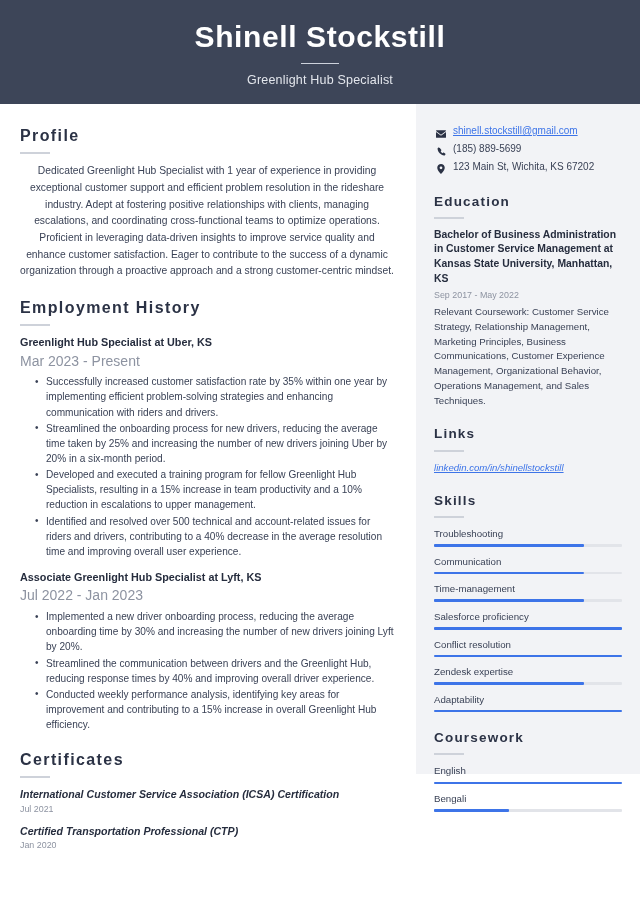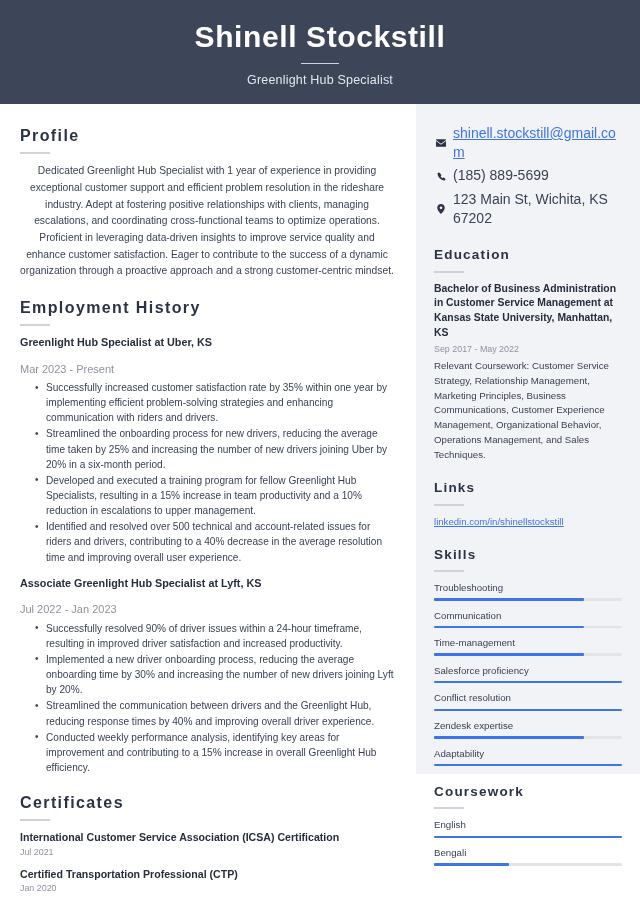--- a/index.html
+++ b/index.html
@@ -109,24 +109,24 @@
   .job { margin-bottom: 11px; }
   .job:last-child { margin-bottom: 0; }
   .job-title {
     font-size: 10.8px;
     font-weight: bold;
     color: #262d3e;
     line-height: 1.35;
     margin: 0;
   }
   .job-date {
-    font-size: 11px;
+    font-size: 14px;
     color: #8d93a1;
     line-height: 1.4;
-    margin: 12px 0 3px 0;
+    margin: 2px 0 3px 0;
   }
   ul.bullets {
     margin: 0;
     padding: 0 0 0 26px;
     list-style: none;
   }
   ul.bullets li {
     position: relative;
     font-size: 10.1px;
     line-height: 1.5;
@@ -143,39 +143,40 @@
   }
 
   
   .cert { margin-bottom: 9px; }
   .cert:last-child { margin-bottom: 0; }
   .cert-name {
     font-size: 10.6px;
     font-weight: bold;
     color: #262d3e;
     line-height: 1.35;
+    font-style: italic;
   }
   .cert-date {
     font-size: 8.9px;
     color: #8d93a1;
     line-height: 1.4;
     margin-top: 1px;
   }
 
   
   .contact-list {
     margin: 0 0 20px 0;
     padding: 0;
     list-style: none;
   }
   .contact-item {
     display: flex;
-    align-items: center;
+    align-items: flex-end;
     margin-bottom: 4.5px;
-    font-size: 14px;
+    font-size: 10px;
     line-height: 1.35;
     color: #3a4256;
   }
   .contact-icon {
     flex: 0 0 14px;
     width: 14px;
     display: inline-flex;
     justify-content: center;
     align-items: center;
     margin-right: 5px;
@@ -202,21 +203,21 @@
     line-height: 1.4;
     margin: 2px 0 4px 0;
   }
   .edu-desc {
     font-size: 9.7px;
     line-height: 1.52;
     color: #3a4256;
   }
 
   
-  .links-list { margin: 0; padding: 0; list-style: none; }
+  .links-list { margin: 0; padding: 0; list-style: none; font-style: italic; }
   .links-list li { font-size: 9.6px; line-height: 1.5; margin-bottom: 3px; }
 
   
   .bar-row { margin-bottom: 8px; }
   .bar-row:last-child { margin-bottom: 0; }
   .bar-label {
     font-size: 9.7px;
     color: #3a4256;
     line-height: 1.35;
     margin-bottom: 4px;
@@ -269,21 +270,20 @@
             <li>Streamlined the onboarding process for new drivers, reducing the average time taken by 25% and increasing the number of new drivers joining Uber by 20% in a six-month period.</li>
             <li>Developed and executed a training program for fellow Greenlight Hub Specialists, resulting in a 15% increase in team productivity and a 10% reduction in escalations to upper management.</li>
             <li>Identified and resolved over 500 technical and account-related issues for riders and drivers, contributing to a 40% decrease in the average resolution time and improving overall user experience.</li>
           </ul>
         </div>
 
         <div class="job">
           <div class="job-title">Associate Greenlight Hub Specialist at Lyft, KS</div>
           <div class="job-date">Jul 2022 - Jan 2023</div>
           <ul class="bullets">
-            <li>Successfully resolved 90% of driver issues within a 24-hour timeframe, resulting in improved driver satisfaction and increased productivity.</li>
             <li>Implemented a new driver onboarding process, reducing the average onboarding time by 30% and increasing the number of new drivers joining Lyft by 20%.</li>
             <li>Streamlined the communication between drivers and the Greenlight Hub, reducing response times by 40% and improving overall driver experience.</li>
             <li>Conducted weekly performance analysis, identifying key areas for improvement and contributing to a 15% increase in overall Greenlight Hub efficiency.</li>
           </ul>
         </div>
       </div>
 
       <div class="section">
         <div class="sec-title">Certificates</div>
         <div class="sec-rule"></div>

